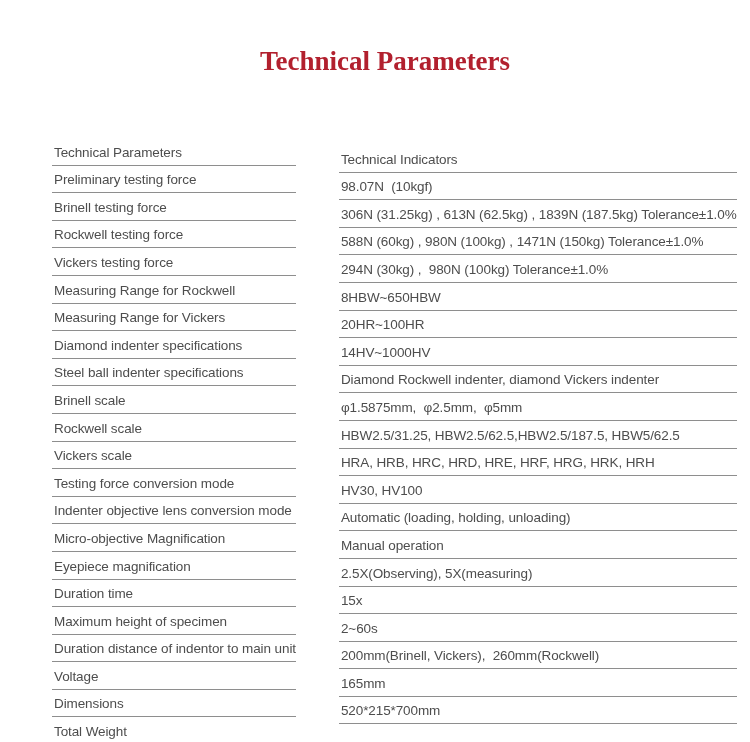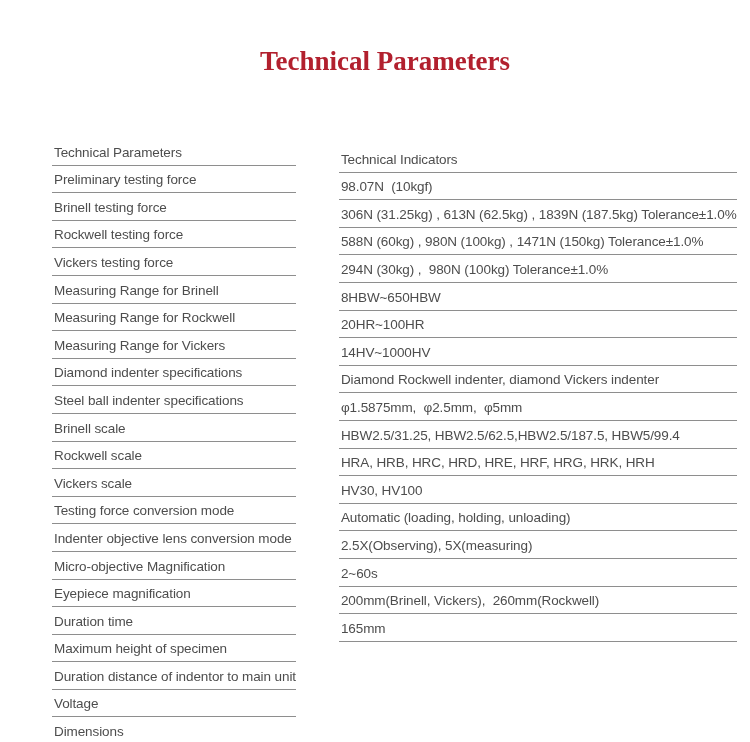--- a/index.html
+++ b/index.html
@@ -47,21 +47,20 @@
 <div class="page">
   <h1 class="title">Technical Parameters</h1>
 
   <div class="spec-table">
     <div class="col col-left" id="col-left">
       <div class="cell header-cell">Technical Parameters</div>
     <div class="cell label-cell">Preliminary testing force</div>
         <div class="cell label-cell">Brinell testing force</div>
         <div class="cell label-cell">Rockwell testing force</div>
         <div class="cell label-cell">Vickers testing force</div>
-        <div class="cell label-cell">Measuring Range for Brinell</div>
         <div class="cell label-cell">Measuring Range for Rockwell</div>
         <div class="cell label-cell">Measuring Range for Vickers</div>
         <div class="cell label-cell">Diamond indenter specifications</div>
         <div class="cell label-cell">Steel ball indenter specifications</div>
         <div class="cell label-cell">Brinell scale</div>
         <div class="cell label-cell">Rockwell scale</div>
         <div class="cell label-cell">Vickers scale</div>
         <div class="cell label-cell">Testing force conversion mode</div>
         <div class="cell label-cell">Indenter objective lens conversion mode</div>
         <div class="cell label-cell">Micro-objective Magnification</div>
@@ -77,23 +76,26 @@
       <div class="cell header-cell">Technical Indicators</div>
     <div class="cell value-cell">98.07N  (10kgf)</div>
         <div class="cell value-cell">306N (31.25kg) , 613N (62.5kg) , 1839N (187.5kg) Tolerance±1.0%</div>
         <div class="cell value-cell">588N (60kg) , 980N (100kg) , 1471N (150kg) Tolerance±1.0%</div>
         <div class="cell value-cell">294N (30kg) ,  980N (100kg) Tolerance±1.0%</div>
         <div class="cell value-cell">8HBW~650HBW</div>
         <div class="cell value-cell">20HR~100HR</div>
         <div class="cell value-cell">14HV~1000HV</div>
         <div class="cell value-cell">Diamond Rockwell indenter, diamond Vickers indenter</div>
         <div class="cell value-cell">φ1.5875mm,  φ2.5mm,  φ5mm</div>
-        <div class="cell value-cell">HBW2.5/31.25, HBW2.5/62.5,HBW2.5/187.5, HBW5/99.4</div>
+        <div class="cell value-cell">HBW2.5/31.25, HBW2.5/62.5,HBW2.5/187.5, HBW5/62.5</div>
         <div class="cell value-cell">HRA, HRB, HRC, HRD, HRE, HRF, HRG, HRK, HRH</div>
         <div class="cell value-cell">HV30, HV100</div>
         <div class="cell value-cell">Automatic (loading, holding, unloading)</div>
+        <div class="cell value-cell">Manual operation</div>
         <div class="cell value-cell">2.5X(Observing), 5X(measuring)</div>
+        <div class="cell value-cell">15x</div>
         <div class="cell value-cell">2~60s</div>
         <div class="cell value-cell">200mm(Brinell, Vickers),  260mm(Rockwell)</div>
         <div class="cell value-cell">165mm</div>
+        <div class="cell value-cell">520*215*700mm</div>
       </div>
   </div>
 </div>
 
 </body></html>

